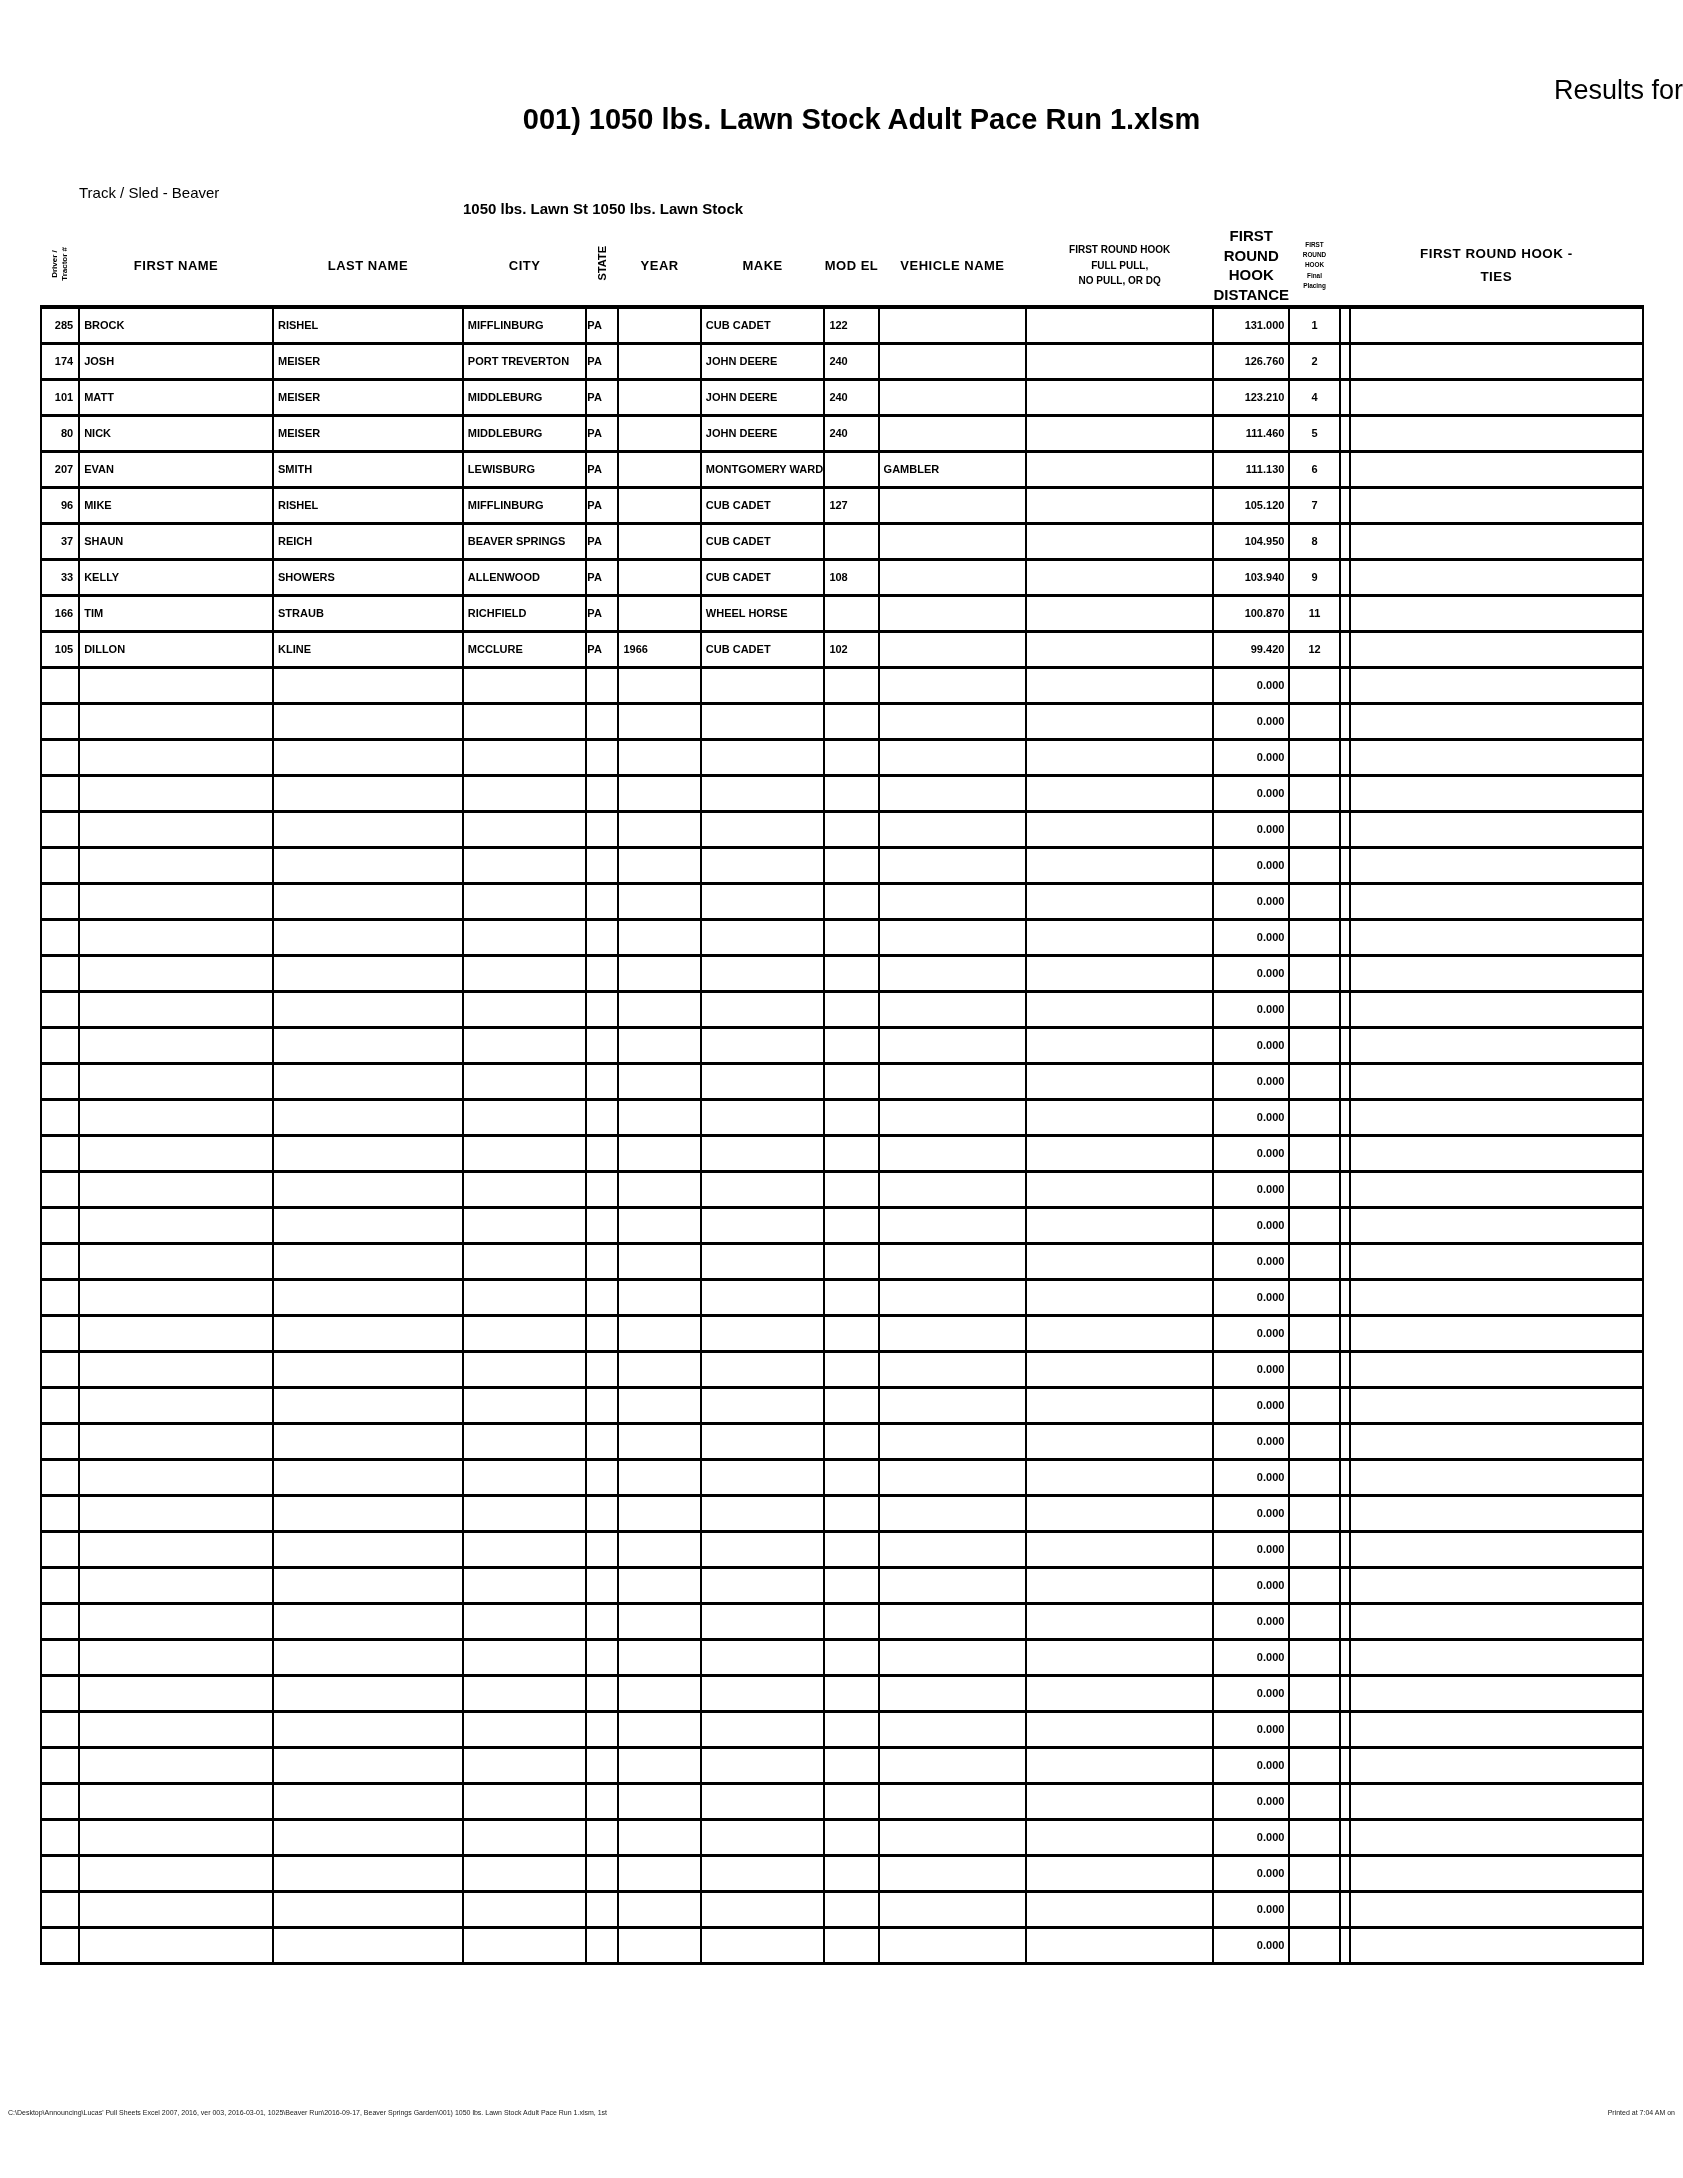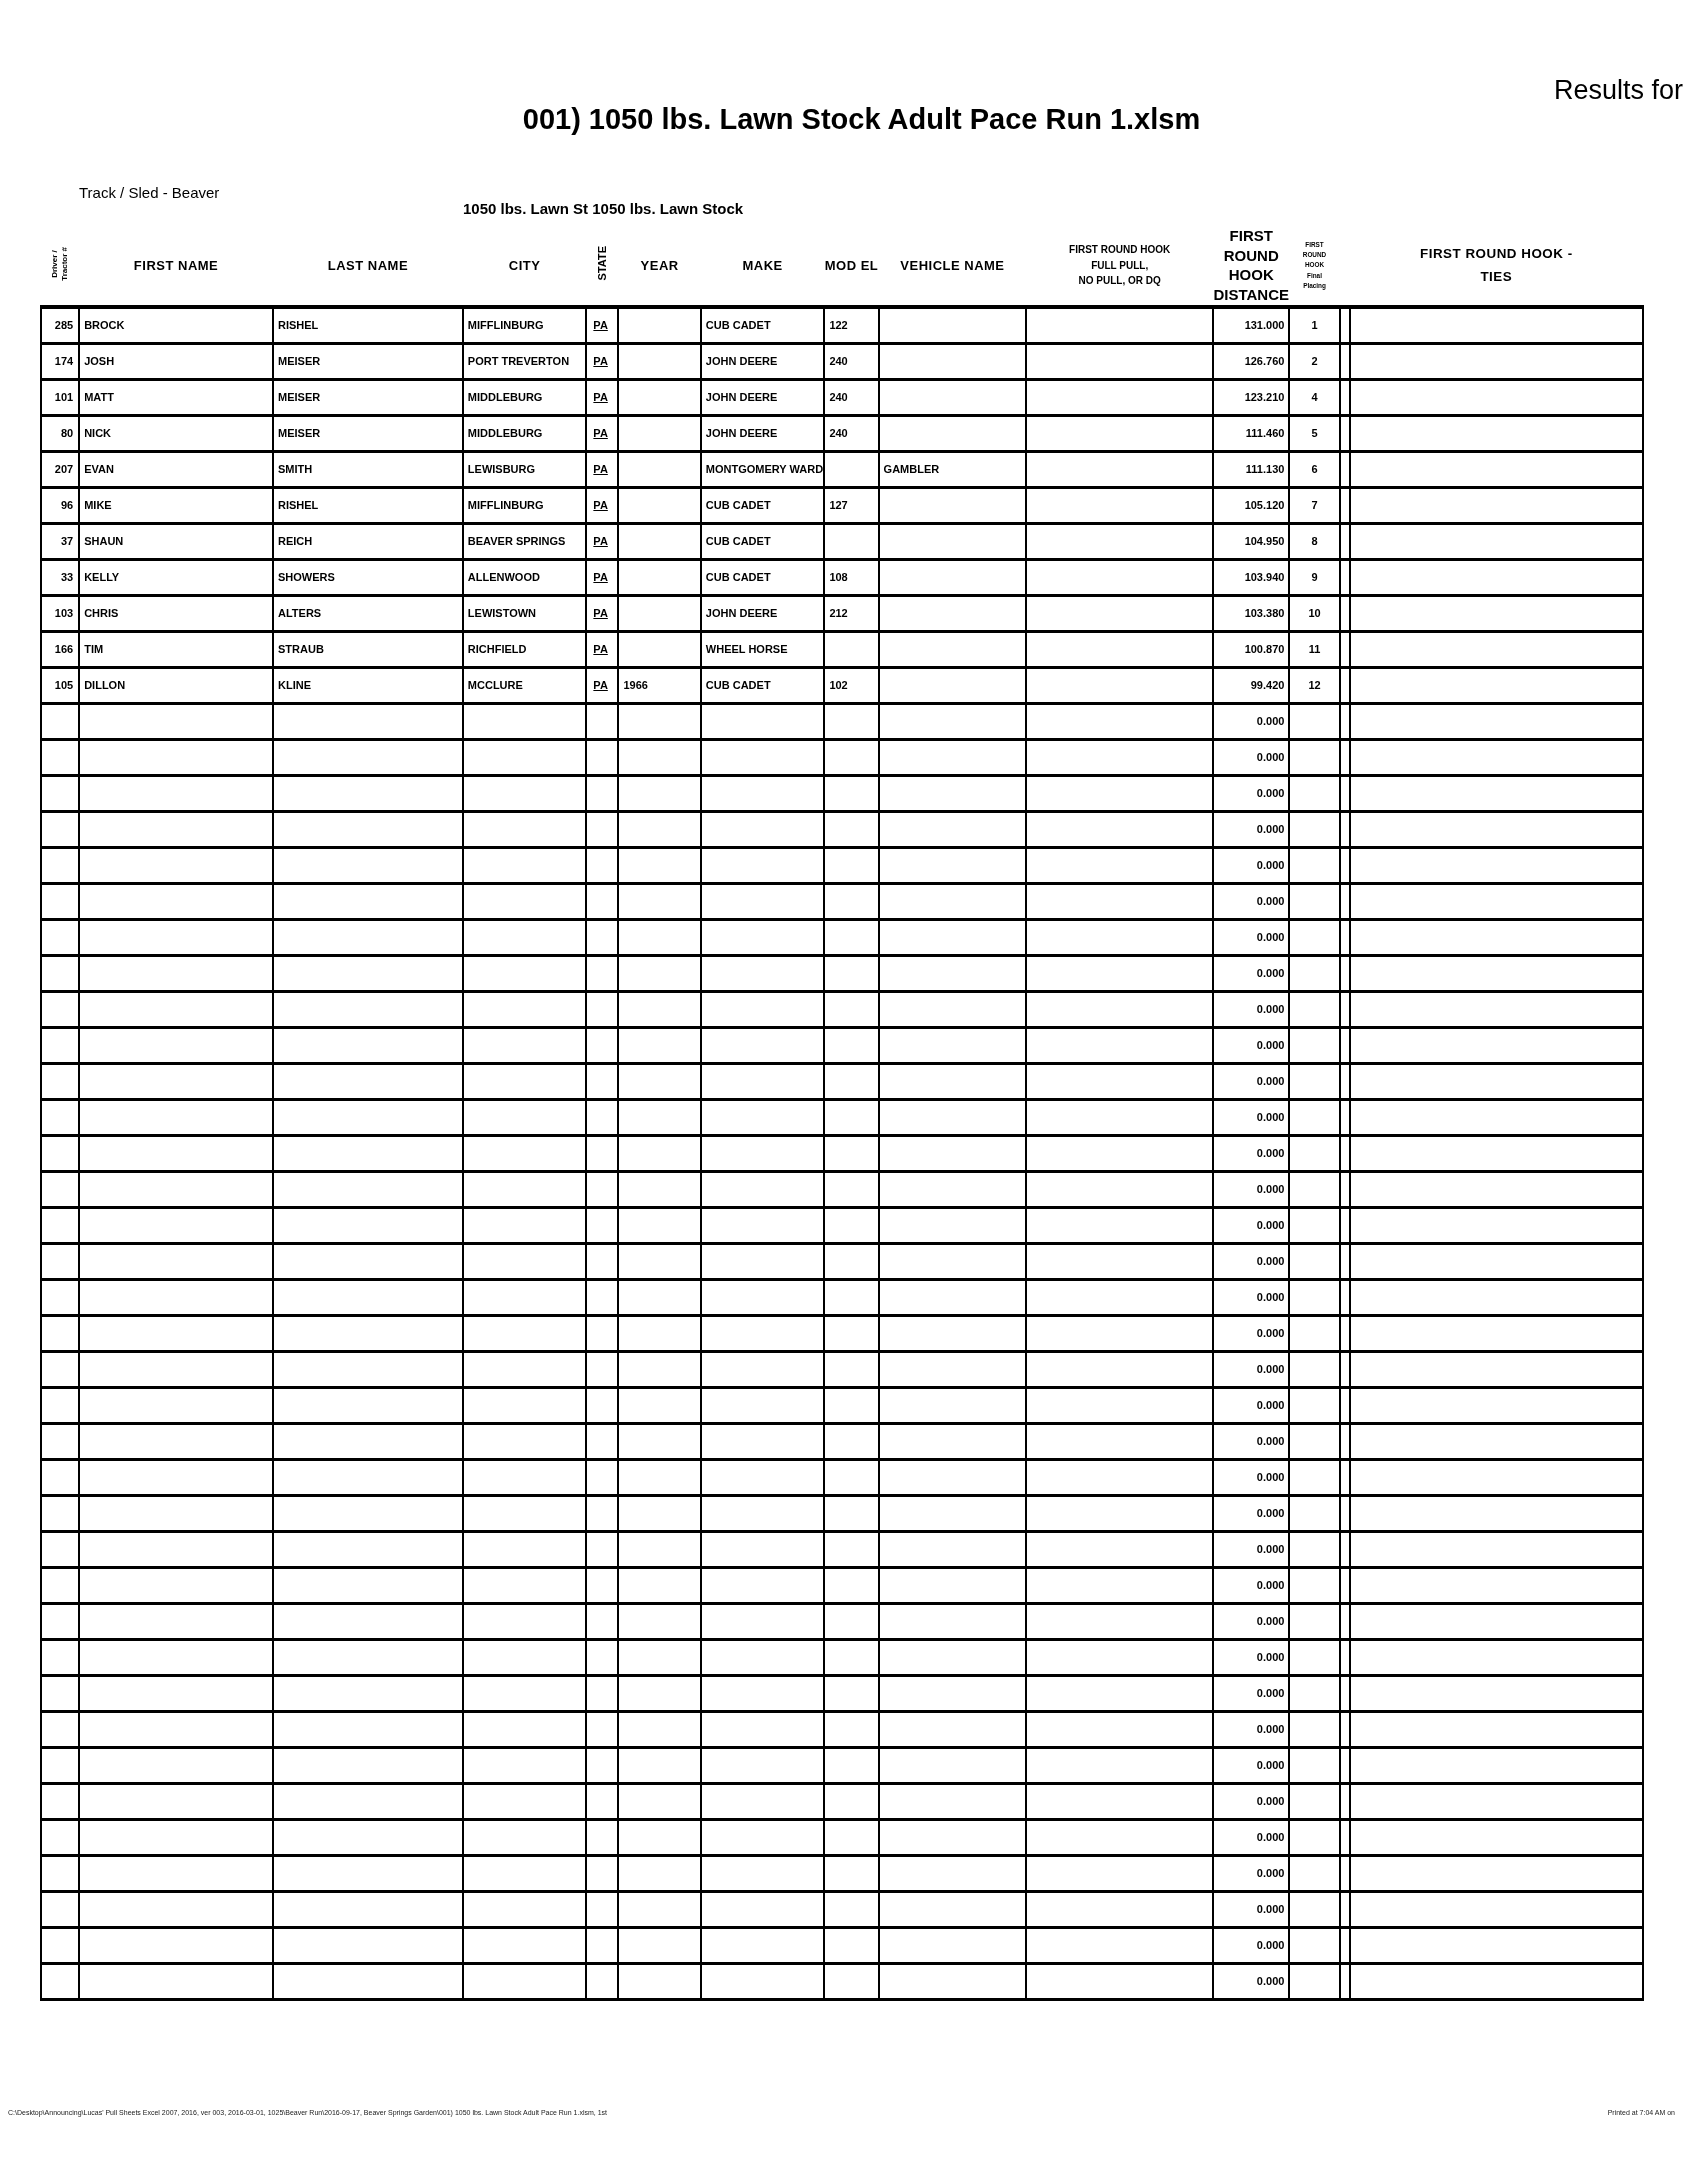--- a/index.html
+++ b/index.html
@@ -51,21 +51,21 @@
   .w-vehicle{width:147px} .w-pull{width:186px} .w-dist{width:76px} .w-place{width:50px}
   .w-gap{width:10px} .w-ties{width:292px}
 
   tbody tr { height:36px;margin-left:40px; }
   tbody td {
     border:2px solid #000; border-top-width:3px; border-bottom-width:3px;
     font-size:11px; font-weight:bold; padding:0 4px;
     overflow:hidden; white-space:nowrap; text-align:left; vertical-align:middle;
   }
   td.c-num   { text-align:right; padding:0 5px 0 2px; }
-  td.c-state { padding:0 6px;text-decoration:underline; }
+  td.c-state { padding:0 0; }
   td.c-make  { overflow:visible; }
   td.c-dist  { text-align:right; padding-right:4px; }
   td.c-place { text-align:center; padding:0; }
   td.c-gap   { padding:0; }
 
   .footer-left {
     position:absolute; left:8px; top:2109px;
     font-size:7px; color:#1a1a1a; white-space:nowrap;
   }
   .footer-right {
@@ -235,36 +235,20 @@
     <td class="c-make">CUB CADET</td>
     <td class="c-model">108</td>
     <td class="c-vehicle"></td>
     <td class="c-pull"></td>
     <td class="c-dist">103.940</td>
     <td class="c-place">9</td>
     <td class="c-gap"></td>
     <td class="c-ties"></td>
   </tr>
       <tr>
-    <td class="c-num">103</td>
-    <td class="c-first">CHRIS</td>
-    <td class="c-last">ALTERS</td>
-    <td class="c-city">LEWISTOWN</td>
-    <td class="c-state">PA</td>
-    <td class="c-year"></td>
-    <td class="c-make">JOHN DEERE</td>
-    <td class="c-model">212</td>
-    <td class="c-vehicle"></td>
-    <td class="c-pull"></td>
-    <td class="c-dist">103.380</td>
-    <td class="c-place">10</td>
-    <td class="c-gap"></td>
-    <td class="c-ties"></td>
-  </tr>
-      <tr>
     <td class="c-num">166</td>
     <td class="c-first">TIM</td>
     <td class="c-last">STRAUB</td>
     <td class="c-city">RICHFIELD</td>
     <td class="c-state">PA</td>
     <td class="c-year"></td>
     <td class="c-make">WHEEL HORSE</td>
     <td class="c-model"></td>
     <td class="c-vehicle"></td>
     <td class="c-pull"></td>

